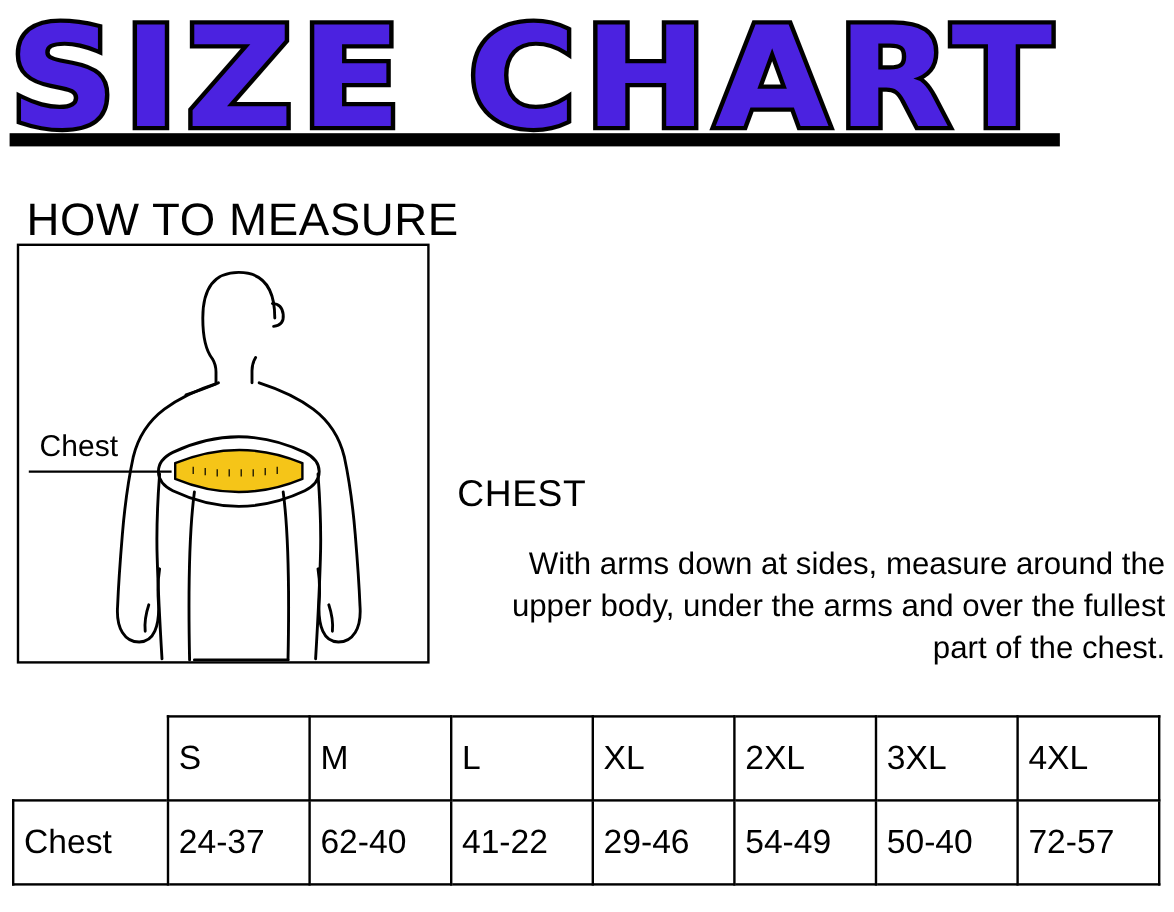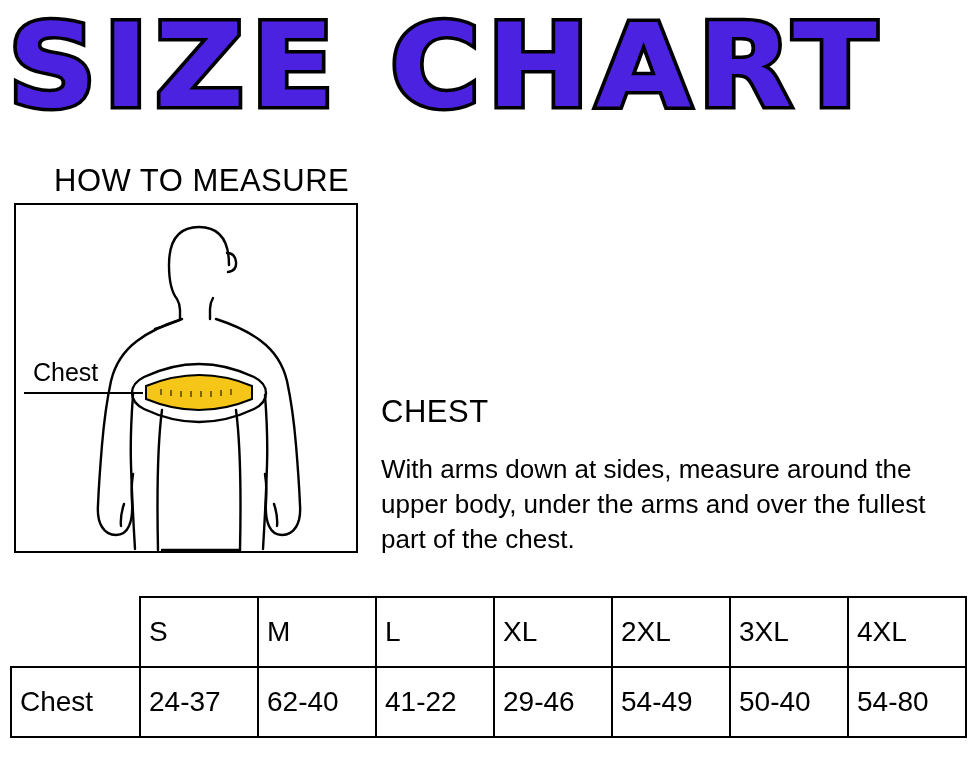--- a/index.html
+++ b/index.html
@@ -16,20 +16,21 @@
     overflow: hidden;
   }
 
   
   .title-wrap {
     position: absolute;
     top: 0px;
     left: 8px;
     width: 962px;
     height: 140px;
+    text-decoration: underline;
   }
   .title-text {
     font-family: "DejaVu Sans", sans-serif;
     font-weight: 700;
     font-size: 116px;
     line-height: 132px;
     letter-spacing: 6px;
     color: #4b22e0;
     -webkit-text-stroke: 7px #000000;
     paint-order: stroke fill;
@@ -37,25 +38,24 @@
     white-space: nowrap;
     transform: scaleX(1.06);
     transform-origin: left top;
   }
 
   
   .how-to {
     position: absolute;
     top: 163px;
     left: 22px;
-    font-size: 31px;
+    font-size: 38px;
     font-family: "Liberation Sans", sans-serif;
     letter-spacing: 0.5px;
     font-weight: 400;
-    margin-left: 32px;
   }
 
   
   .figure-box {
     position: absolute;
     top: 203px;
     left: 14px;
     width: 344px;
     height: 350px;
     border: 2px solid #000000;
@@ -80,20 +80,21 @@
     font-size: 31px;
     letter-spacing: 0.5px;
   }
   .desc-body {
     position: absolute;
     top: 452px;
     left: 381px;
     width: 590px;
     font-size: 26px;
     line-height: 35px;
+    text-align: right;
   }
 
   
   .size-table {
     position: absolute;
     left: 10px;
     top: 596px;
     border-collapse: collapse;
     table-layout: fixed;
     width: 957px;
@@ -183,16 +184,16 @@
       <td>4XL</td>
     </tr>
     <tr>
       <td class="rowlabel">Chest</td>
       <td>24-37</td>
       <td>62-40</td>
       <td>41-22</td>
       <td>29-46</td>
       <td>54-49</td>
       <td>50-40</td>
-      <td>54-80</td>
+      <td>72-57</td>
     </tr>
   </tbody>
 </table>
 
 </body></html>

